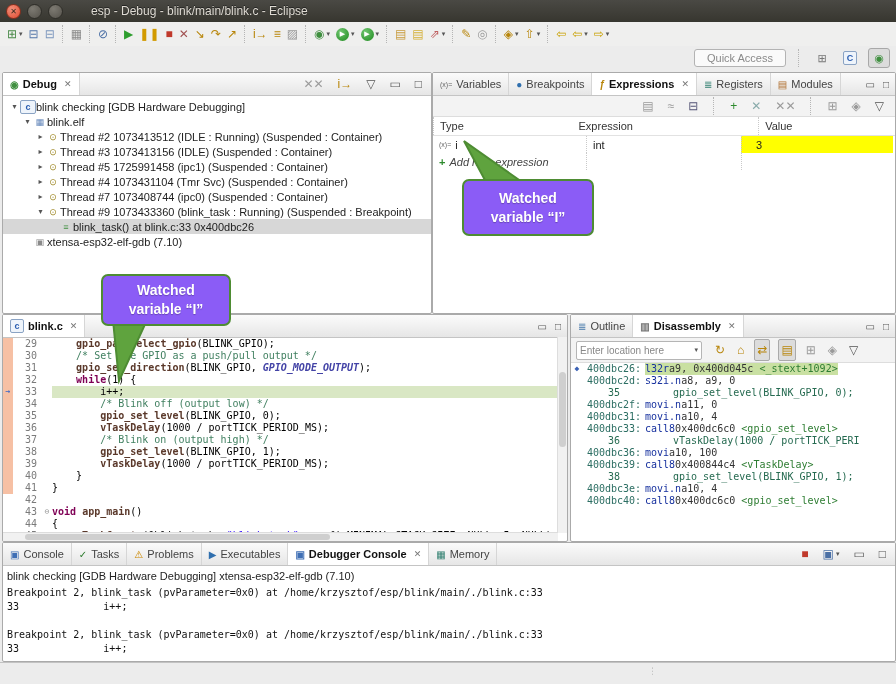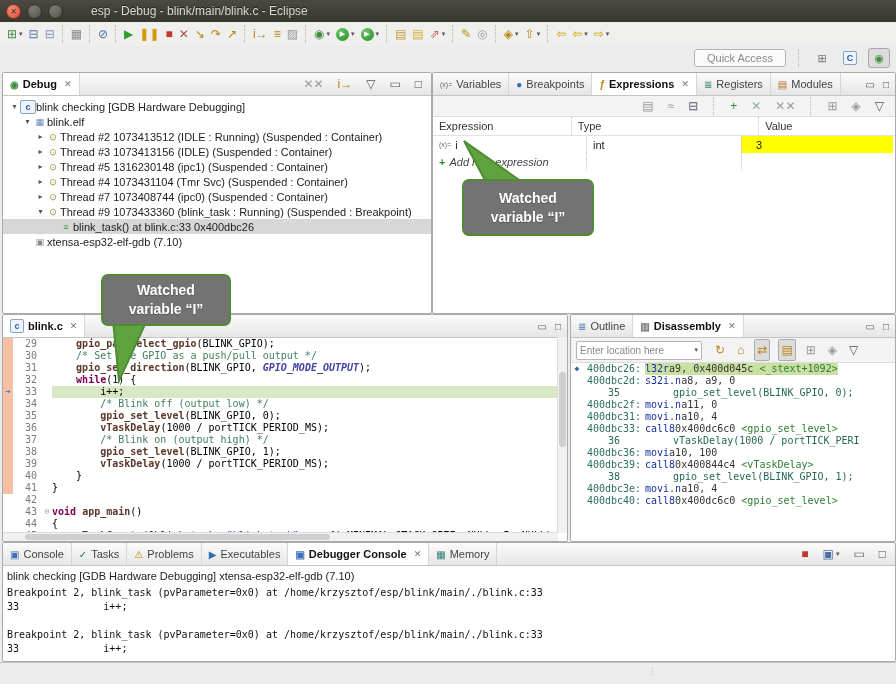--- a/index.html
+++ b/index.html
@@ -92,21 +92,21 @@
   .dsrc{color:#256a50;}
   
   #console-body{font-family:"DejaVu Sans Mono",monospace;font-size:10px;line-height:14px;
     white-space:pre;color:#111;padding:2px 4px;}
   #console-header{font-size:11px;color:#222;padding:4px 4px 2px 4px;}
   
   #statusbar{position:absolute;left:0;top:662px;width:896px;height:22px;background:#ececec;
     border-top:1px solid #c2c2c2;}
   .grip{position:absolute;left:648px;top:3px;color:#b5b5b5;font-size:9px;letter-spacing:1px;}
   
-  .callout{position:absolute;background:#737373;border:2px solid #4e8c33;border-radius:7px;
+  .callout{position:absolute;background:#8b5cf6;border:2px solid #4e8c33;border-radius:7px;
     color:#fff;font-size:14px;font-weight:bold;display:flex;flex-direction:column;align-items:center;
     justify-content:center;line-height:19px;z-index:30;text-shadow:0 1px 1px rgba(0,0,0,0.25);}
   .tailsvg{position:absolute;left:0;top:0;width:896px;height:684px;pointer-events:none;z-index:29;}
 </style>
 </head>
 <body>
 
 <div id="app">
 
   <div id="titlebar">
@@ -260,21 +260,21 @@
           <span class="tbicon">
             <span class="tbg" style="color: rgb(85, 85, 85);">□</span>
           </span>
         </div>
     </div>
     <div id="debug-tree">
         <div class="trow" style="padding-left: 6px;"><span class="texp">▾</span><span class="boxicon ticon">c</span><span>blink checking [GDB Hardware Debugging]</span></div>
         <div class="trow" style="padding-left: 19px;"><span class="texp">▾</span><span class="tabicon ticon" style="color: rgb(102, 136, 187);">▦</span><span>blink.elf</span></div>
         <div class="trow" style="padding-left: 32px;"><span class="texp">▸</span><span class="tabicon ticon" style="color: rgb(160, 138, 42);">⊙</span><span>Thread #2 1073413512 (IDLE : Running) (Suspended : Container)</span></div>
         <div class="trow" style="padding-left: 32px;"><span class="texp">▸</span><span class="tabicon ticon" style="color: rgb(160, 138, 42);">⊙</span><span>Thread #3 1073413156 (IDLE) (Suspended : Container)</span></div>
-        <div class="trow" style="padding-left: 32px;"><span class="texp">▸</span><span class="tabicon ticon" style="color: rgb(160, 138, 42);">⊙</span><span>Thread #5 1316230148 (ipc1) (Suspended : Container)</span></div>
+        <div class="trow" style="padding-left: 32px;"><span class="texp">▸</span><span class="tabicon ticon" style="color: rgb(160, 138, 42);">⊙</span><span>Thread #5 1725991458 (ipc1) (Suspended : Container)</span></div>
         <div class="trow" style="padding-left: 32px;"><span class="texp">▸</span><span class="tabicon ticon" style="color: rgb(160, 138, 42);">⊙</span><span>Thread #4 1073431104 (Tmr Svc) (Suspended : Container)</span></div>
         <div class="trow" style="padding-left: 32px;"><span class="texp">▸</span><span class="tabicon ticon" style="color: rgb(160, 138, 42);">⊙</span><span>Thread #7 1073408744 (ipc0) (Suspended : Container)</span></div>
         <div class="trow" style="padding-left: 32px;"><span class="texp">▾</span><span class="tabicon ticon" style="color: rgb(160, 138, 42);">⊙</span><span>Thread #9 1073433360 (blink_task : Running) (Suspended : Breakpoint)</span></div>
         <div class="trow selrow" style="padding-left: 45px;"><span class="texp"></span><span class="tabicon ticon" style="color: rgb(63, 143, 63);">≡</span><span>blink_task() at blink.c:33 0x400dbc26</span></div>
         <div class="trow" style="padding-left: 19px;"><span class="texp"></span><span class="tabicon ticon" style="color: rgb(138, 138, 138);">▣</span><span>xtensa-esp32-elf-gdb (7.10)</span></div>
       </div>
   </div>
 
   <div class="panel" id="right-panel" style="left:432px;top:72px;width:462px;height:240px;">
     <div class="tabbar" id="right-tabbar">
@@ -329,22 +329,22 @@
           <span class="tbg" style="color: rgb(153, 153, 153);">⊞</span>
         </span>
         <span class="tbicon">
           <span class="tbg" style="color: rgb(153, 153, 153);">◈</span>
         </span>
         <span class="tbicon">
           <span class="tbg" style="color: rgb(85, 85, 85);">▽</span>
         </span>
       </div>
     <div class="exp-hdr">
+      <div class="exp-col col-b" style="width:155px;">Type</div>
       <div class="exp-col" style="width:153px;">Expression</div>
-      <div class="exp-col col-b" style="width:155px;">Type</div>
       <div class="exp-col col-b" style="width:152px;margin-left:48px;">Value</div>
     </div>
     <div id="exp-rows">
         <div class="exp-row">
           <div class="exp-col" style="width: 153px;">
             <span style="font-size: 7px; color: rgb(102, 102, 102); margin-right: 4px;">(x)=</span>
             <span>i</span>
           </div>
           <div class="exp-col col-b" style="width: 155px;">int</div>
           <div class="exp-col col-b" style="width: 152px; background: rgb(255, 255, 0); padding-left: 14px;">3</div>

